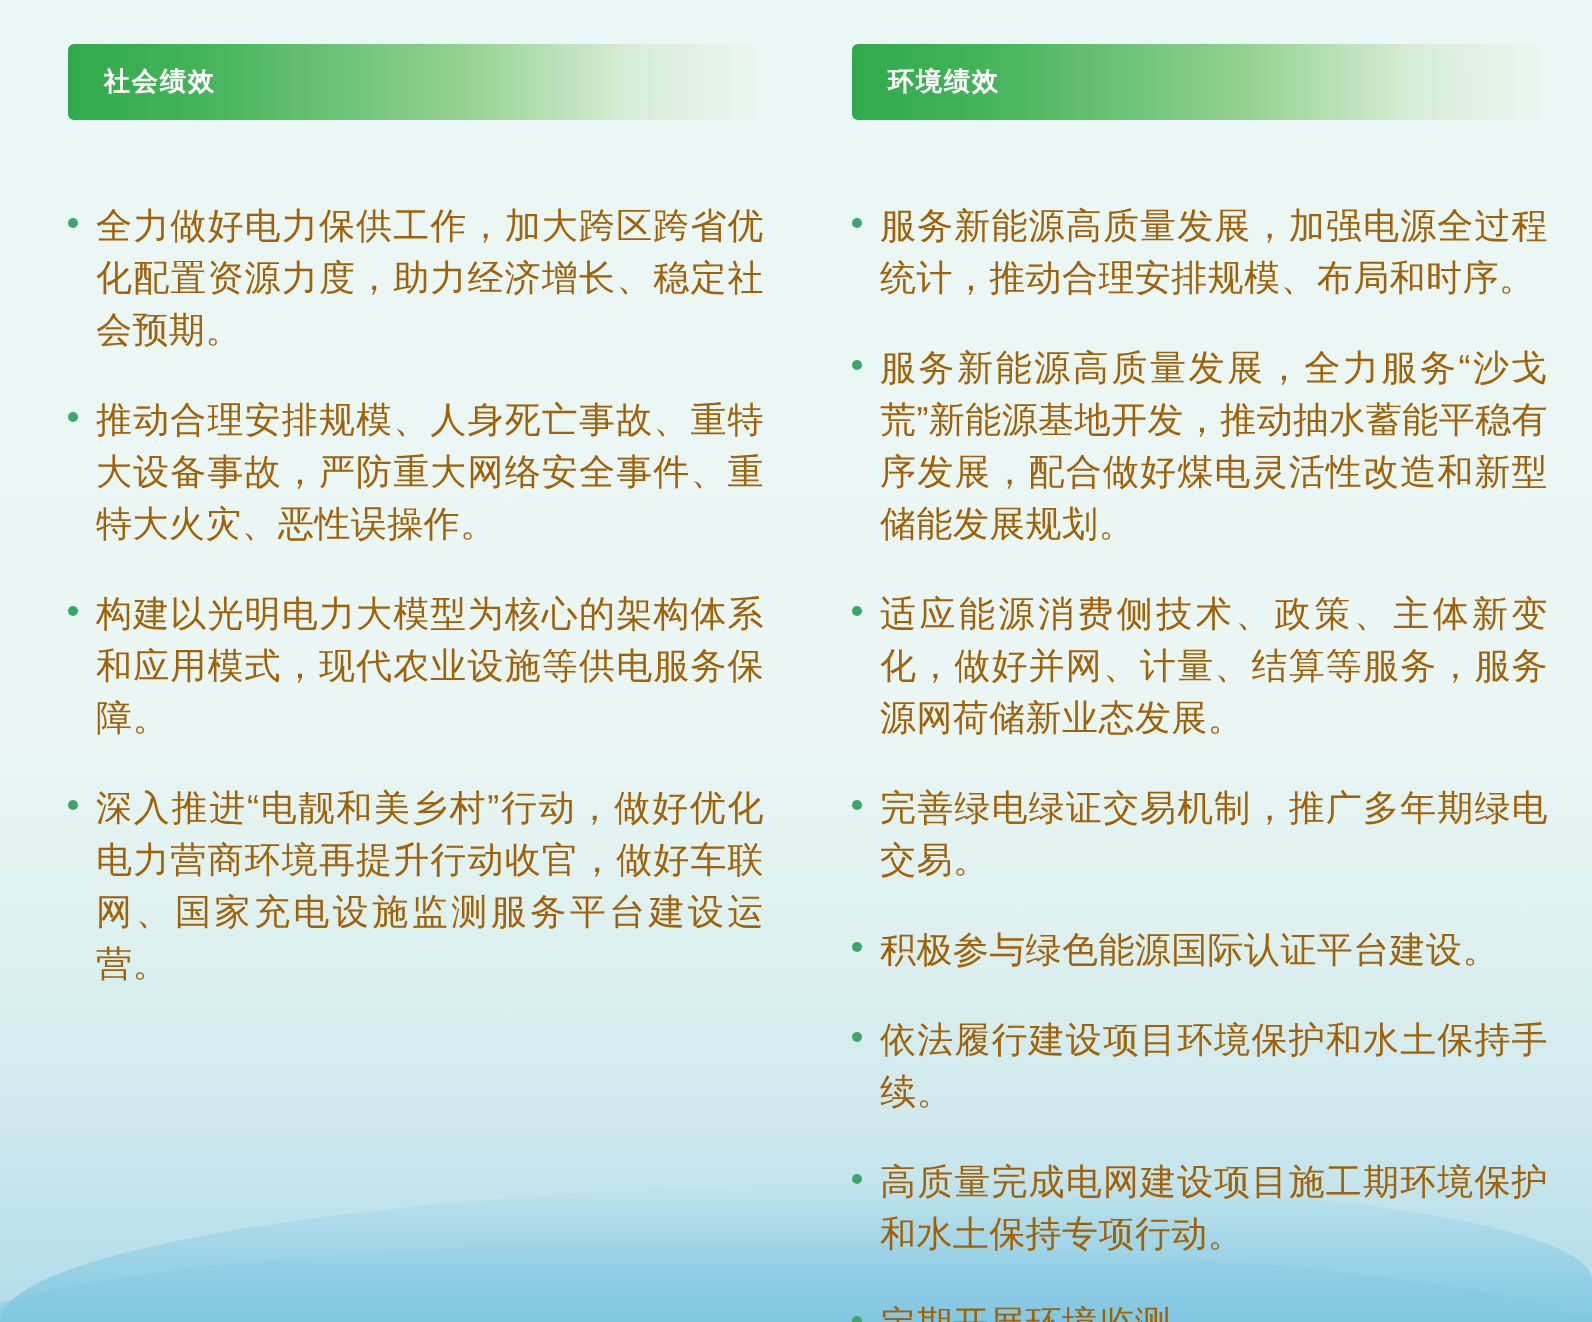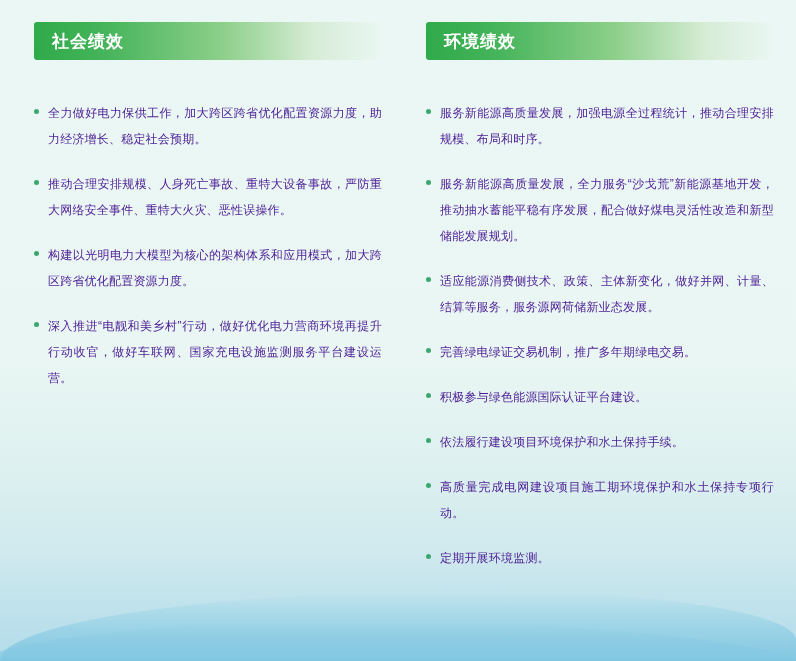--- a/index.html
+++ b/index.html
@@ -64,21 +64,21 @@
     height: 38px;
     border-radius: 3px;
     display: flex;
     align-items: center;
     padding-left: 18px;
     box-sizing: border-box;
     background: linear-gradient(90deg, #2faa4a 0%, #45b45a 20%, #8fd08c 55%, #d6ecd5 80%, rgba(235,246,240,0.15) 100%);
   }
   .section-header .title {
     color: #ffffff;
-    font-size: 17px;
+    font-size: 13px;
     font-weight: bold;
     letter-spacing: 1px;
   }
   .bullets {
     margin-top: 40px;
     padding: 0;
     list-style: none;
   }
   .bullet-item {
     display: flex;
@@ -91,23 +91,23 @@
     height: 5px;
     border-radius: 50%;
     background: #3aa76d;
     margin-top: 9px;
     margin-right: 9px;
   }
   .bullet-dot.env {
     background: #3aa76d;
   }
   .bullet-text {
-    font-size: 12px;
+    font-size: 18px;
     line-height: 26px;
-    color: #4c1d95;
+    color: #a16207;
     text-align: justify;
     letter-spacing: 0.2px;
     flex: 1 1 auto;
   }
 </style>
 </head>
 <body>
 
 <div class="page">
 
@@ -121,21 +121,21 @@
         <li class="bullet-item">
           <span class="bullet-dot"></span>
           <span class="bullet-text">全力做好电力保供工作，加大跨区跨省优化配置资源力度，助力经济增长、稳定社会预期。</span>
         </li>
         <li class="bullet-item">
           <span class="bullet-dot"></span>
           <span class="bullet-text">推动合理安排规模、人身死亡事故、重特大设备事故，严防重大网络安全事件、重特大火灾、恶性误操作。</span>
         </li>
         <li class="bullet-item">
           <span class="bullet-dot"></span>
-          <span class="bullet-text">构建以光明电力大模型为核心的架构体系和应用模式，加大跨区跨省优化配置资源力度。</span>
+          <span class="bullet-text">构建以光明电力大模型为核心的架构体系和应用模式，现代农业设施等供电服务保障。</span>
         </li>
         <li class="bullet-item">
           <span class="bullet-dot"></span>
           <span class="bullet-text">深入推进“电靓和美乡村”行动，做好优化电力营商环境再提升行动收官，做好车联网、国家充电设施监测服务平台建设运营。</span>
         </li>
       </ul>
     </div>
 
     <div class="column">
       <div class="section-header">

